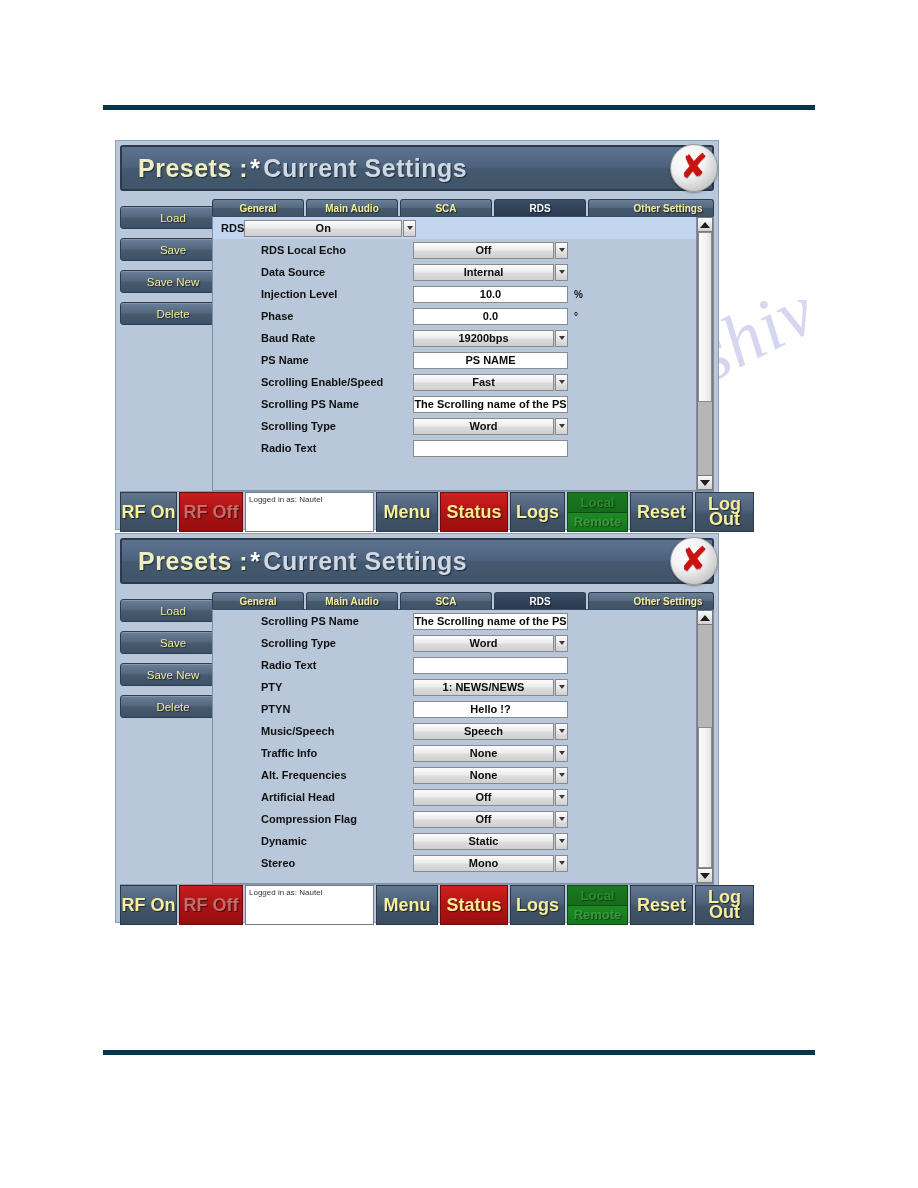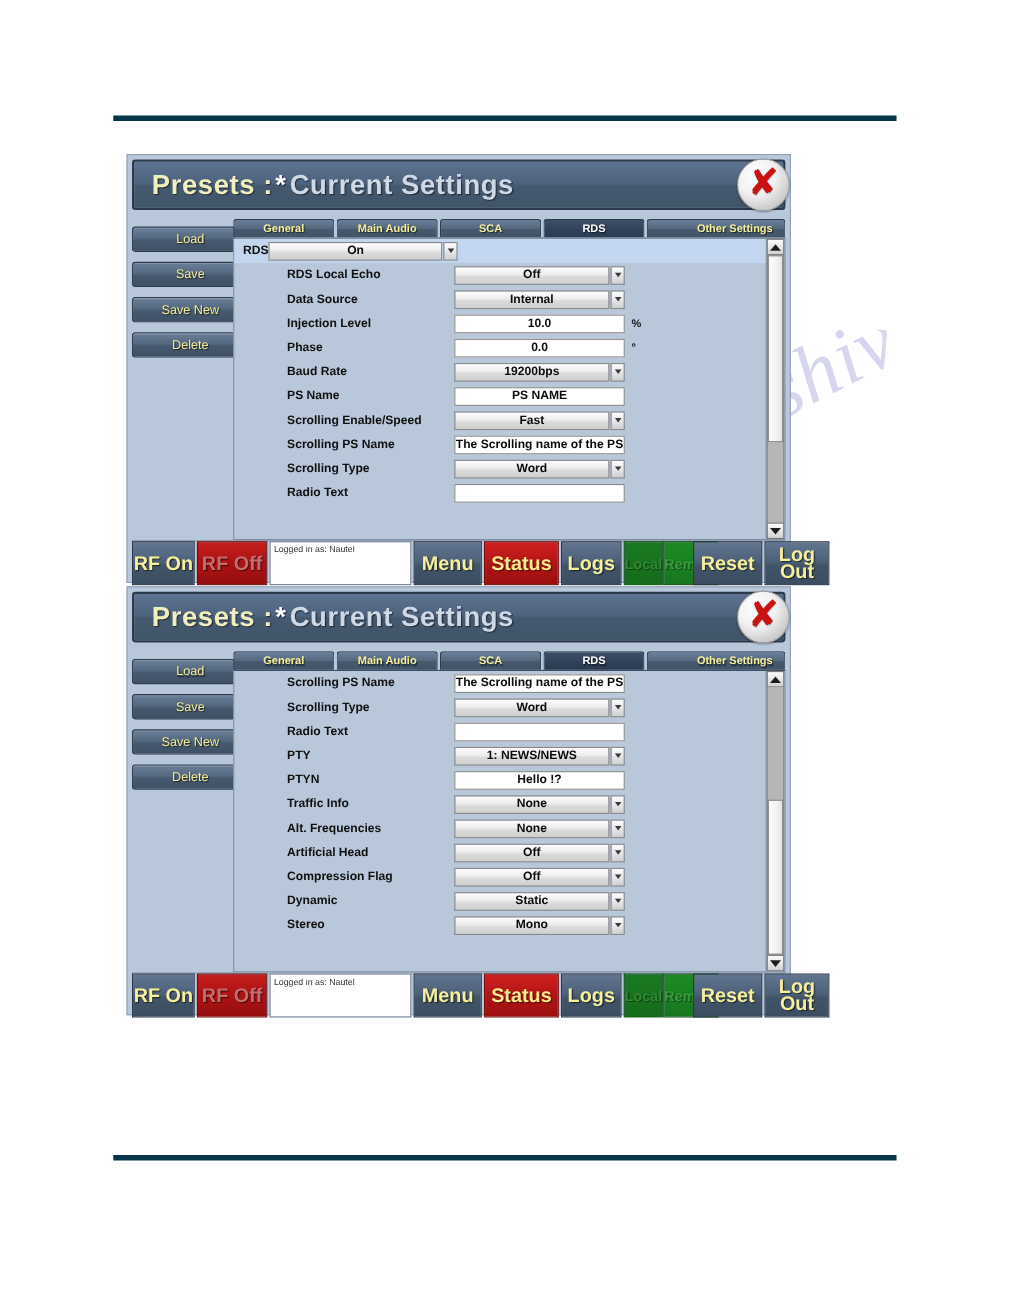--- a/index.html
+++ b/index.html
@@ -201,21 +201,21 @@
   }
   .fbtn.red-off{
     background:linear-gradient(to bottom,#c51d1d 0%,#ab1313 50%,#970e0e 100%);
     border-color:#6e0a0a;color:#c86a6a;
   }
   .login-box{
     flex:0 0 auto;margin-right:2px;background:#ffffff;border:1px solid #6d7c90;
     font-size:8px;color:#333;padding:2px 3px 0 3px;box-sizing:border-box;
   }
   .localremote{
-    flex:0 0 auto;margin-right:2px;display:flex;flex-direction:row;
+    flex:0 0 auto;margin-right:2px;display:flex;flex-direction:column;
   }
   .lr-cell{
     flex:1;display:flex;align-items:center;justify-content:center;
     font-size:13px;font-weight:bold;text-shadow:1px 1px 1px rgba(0,0,0,.45);
   }
   .lr-local{background:linear-gradient(to bottom,#1a7a20 0%,#156b1a 100%);color:#2f8a33;border:1px solid #0d4d12;border-bottom:none;}
   .lr-remote{background:linear-gradient(to bottom,#1d8a24 0%,#18761e 100%);color:#3a9b3e;border:1px solid #0d4d12;}
 
   .w-rfon{width:55px;} .w-rfoff{width:62px;} .w-login{width:129px;}
   .w-menu{width:60px;} .w-status{width:66px;} .w-logs{width:53px;}
@@ -497,20 +497,29 @@
                 </div>
               </div>
             </div>
             <div class="row indent">
               <div class="row-label">PTYN</div>
               <div class="ctrl w-sel">
                 <div class="textbox">Hello !?</div>
               </div>
             </div>
             <div class="row indent">
+              <div class="row-label">Music/Speech</div>
+              <div class="ctrl w-sel">
+                <div class="selbox">Speech</div>
+                <div class="selarrow">
+                  <i></i>
+                </div>
+              </div>
+            </div>
+            <div class="row indent">
               <div class="row-label">Traffic Info</div>
               <div class="ctrl w-sel">
                 <div class="selbox">None</div>
                 <div class="selarrow">
                   <i></i>
                 </div>
               </div>
             </div>
             <div class="row indent">
               <div class="row-label">Alt. Frequencies</div>

